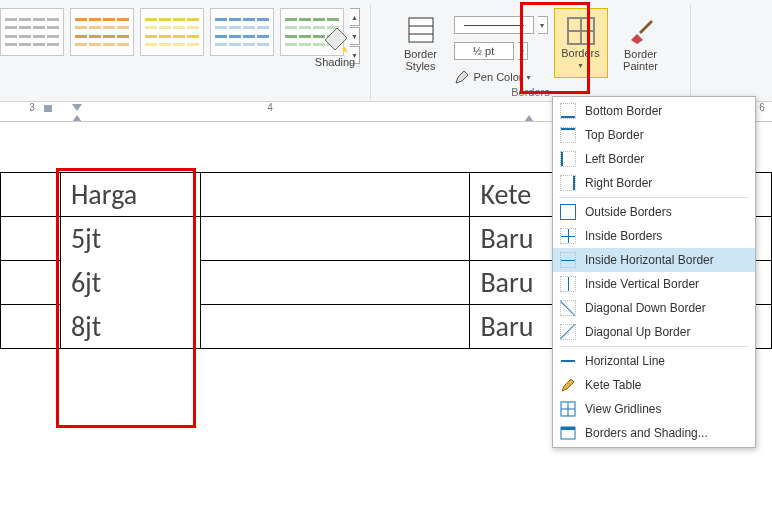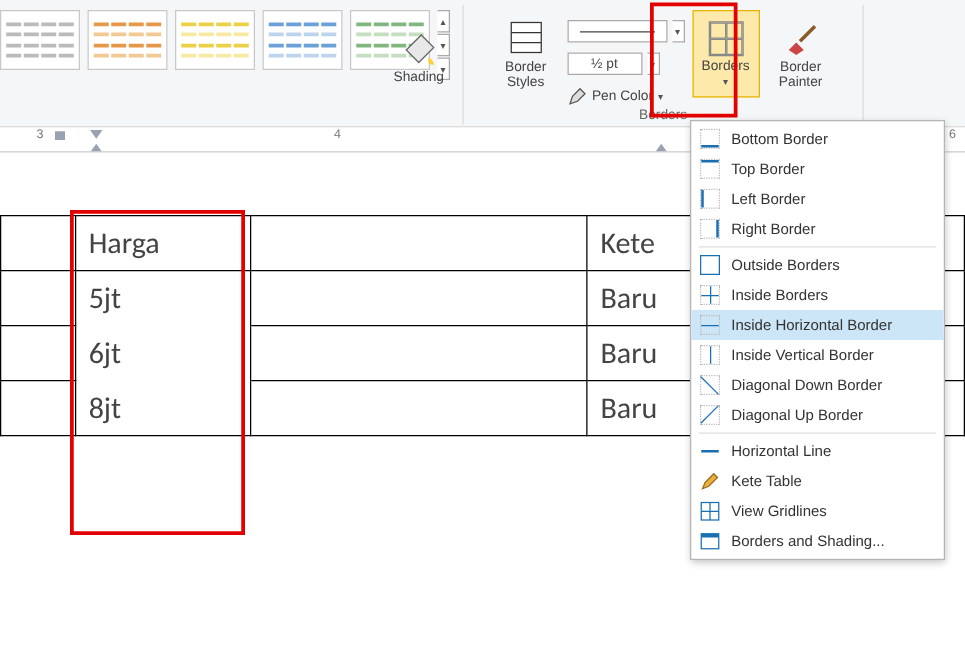--- a/index.html
+++ b/index.html
@@ -111,21 +111,21 @@
     padding: 50px 0 0 0;
   }
   table.doc-table {
     border-collapse: collapse;
     width: 100%;
     font-family: Calibri, sans-serif;
   }
   table.doc-table td {
     border:1px solid #000;
     height:44px;
-    font-size:24px;
+    font-size:28px;
     padding:4px 10px;
     vertical-align: middle;
   }
   
   td.nohtop { border-top:none !important;margin-top:28px; }
   td.nohbot { border-bottom:none !important; }
   
   .dropdown {
     position:absolute;
     top:96px;

